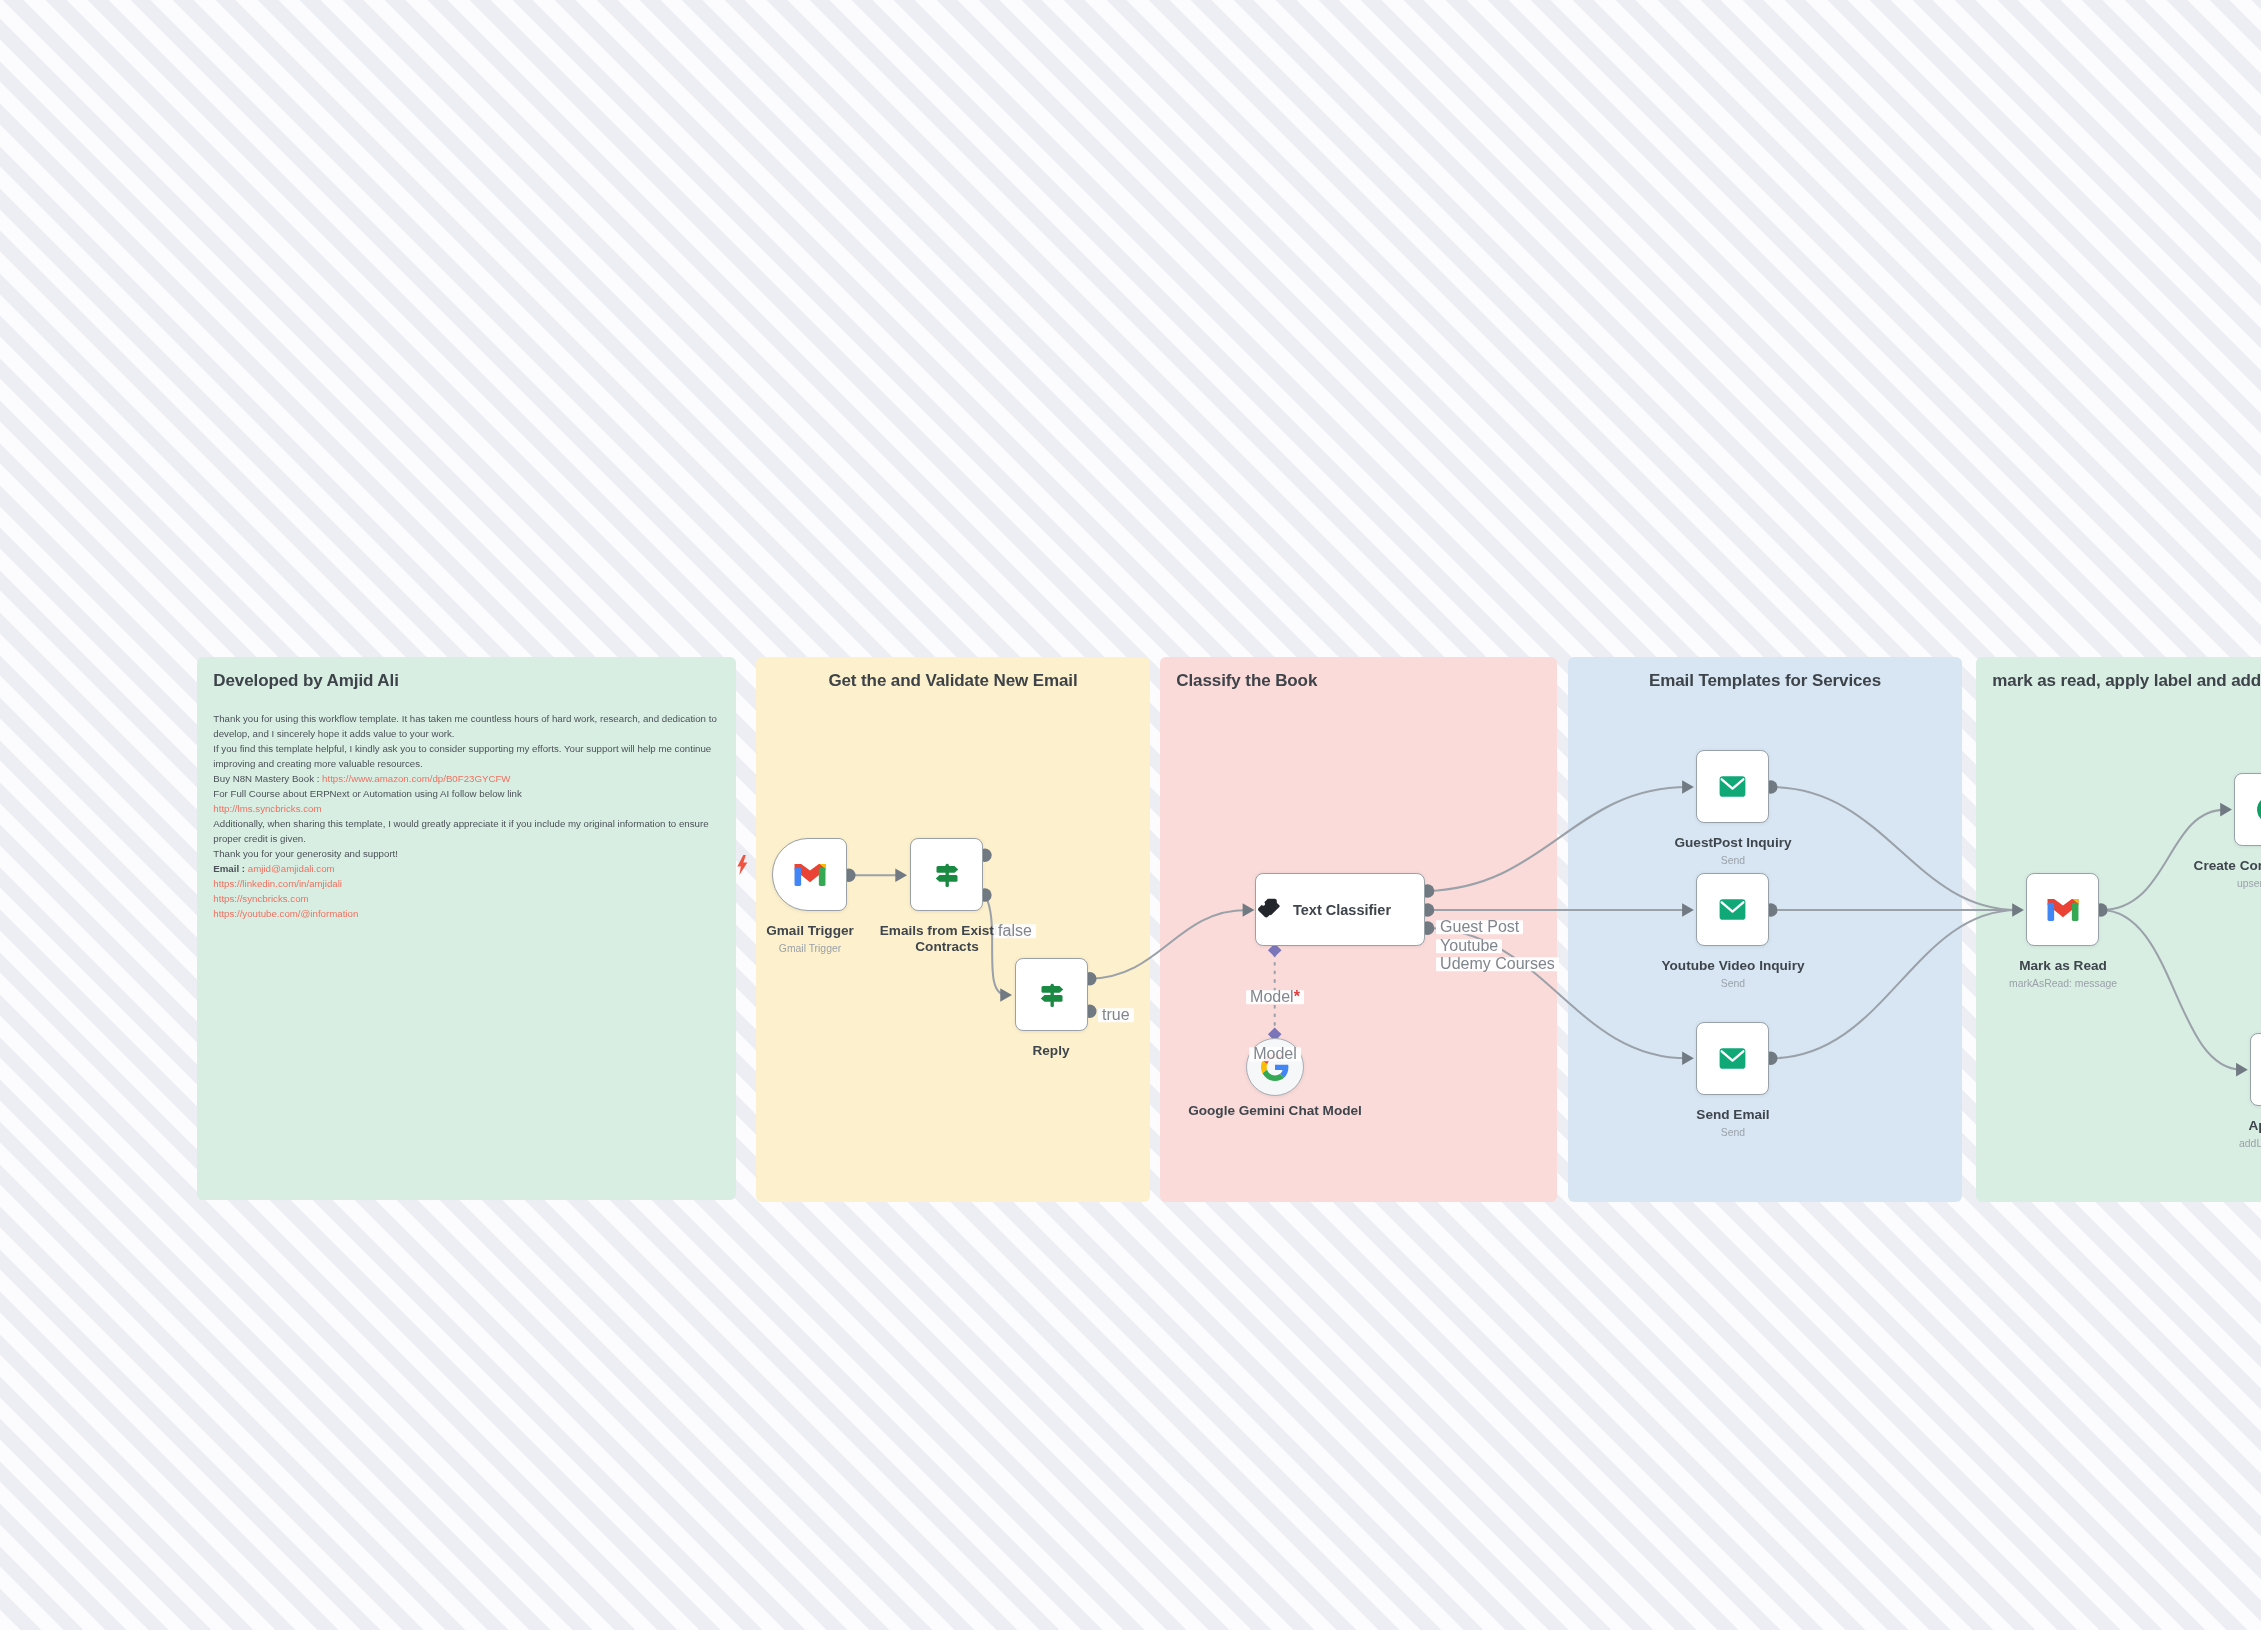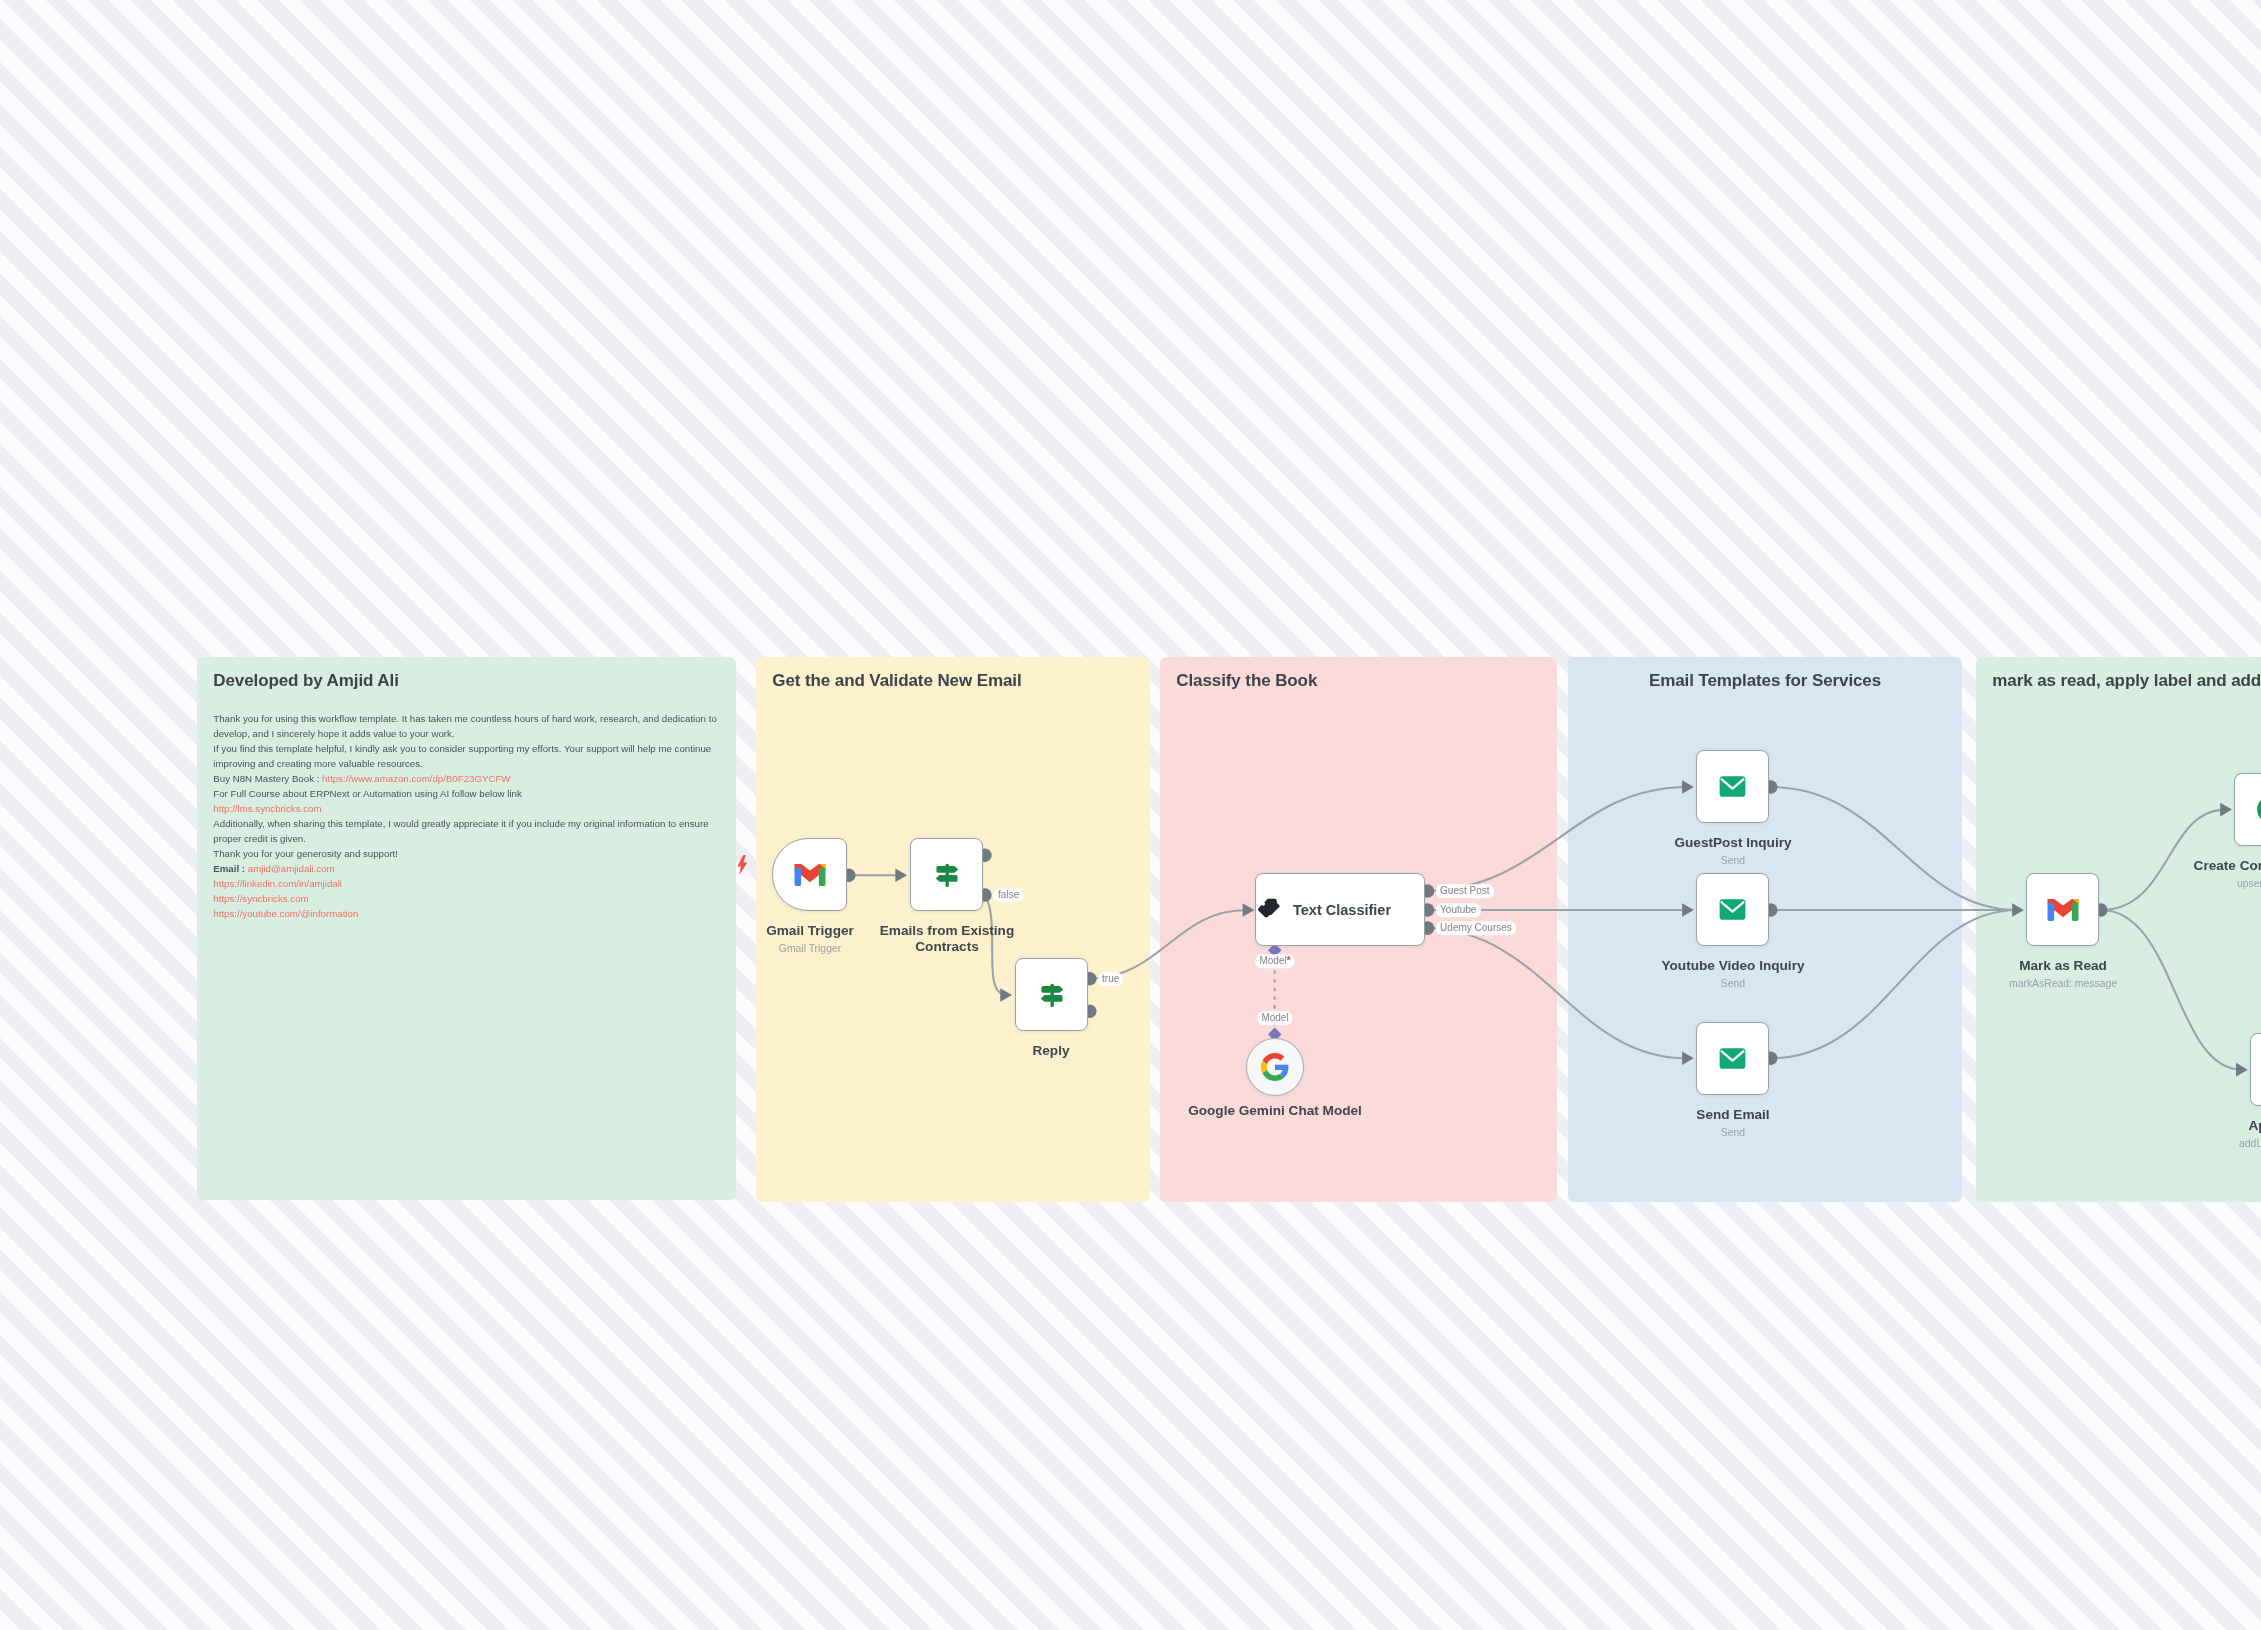--- a/index.html
+++ b/index.html
@@ -32,22 +32,22 @@
   .node-title-inline{font-size:14.5px;font-weight:700;color:#3d444b;}
   .icon{display:inline-flex;}
   .icon svg{display:block;}
 
   
   .nlabel{position:absolute;width:253px;transform:translateX(-50%);text-align:center;pointer-events:none;}
   .nname{font-size:13.6px;font-weight:600;color:#3e454c;line-height:16.3px;}
   .nsub{font-size:10.4px;color:#9aa1a9;margin-top:3.6px;line-height:12.2px;}
 
   
-  .chip{position:absolute;transform:translateY(-50%);font-size:10px;color:#7f868d;
-        background:rgba(255,255,255,.93);padding:0.9px 4.1px;border-radius:6px;white-space:nowrap;line-height:11.8px;}
+  .chip{position:absolute;transform:translateY(-50%);font-size:16px;color:#7f868d;
+        background:rgba(255,255,255,.93);padding:0.9px 4.1px;border-radius:1px;white-space:nowrap;line-height:11.8px;margin-top:36px;}
   .chip-center{transform:translate(-50%,-50%);}
   .chip .star{color:#e23c3c;font-weight:700;}
 
   .wires{position:absolute;left:0;top:0;}
 </style>
 </head>
 <body>
 
 <div id="canvas">
 
@@ -61,21 +61,21 @@
       <p class="mb24"><a class="lnk">http://lms.syncbricks.com</a></p>
       <p class="mb28">Additionally, when sharing this template, I would greatly appreciate it if you include my original information to ensure proper credit is given.</p>
       <p>Thank you for your generosity and support!</p>
       <p><span style="font-weight:700;">Email : </span><a class="lnk">amjid@amjidali.com</a></p>
       <p><a class="lnk">https://linkedin.com/in/amjidali</a></p>
       <p><a class="lnk">https://syncbricks.com</a></p>
       <p><a class="lnk">https://youtube.com/@information</a></p>
     </div>
   </div>
 
-  <div class="note note-yellow" style="left:756px;top:657px;width:394px;height:545px;">
+  <div class="note note-yellow" style="left:756px;top:657px;width:394px;height:545px;text-align:center;">
     <h2>Get the and Validate New Email</h2>
   </div>
 
   <div class="note note-pink" style="left:1160px;top:657px;width:397px;height:545px;">
     <h2>Classify the Book</h2>
   </div>
 
   <div class="note note-blue" style="left:1568px;top:657px;width:394px;height:545px;">
     <h2>Email Templates for Services</h2>
   </div>

